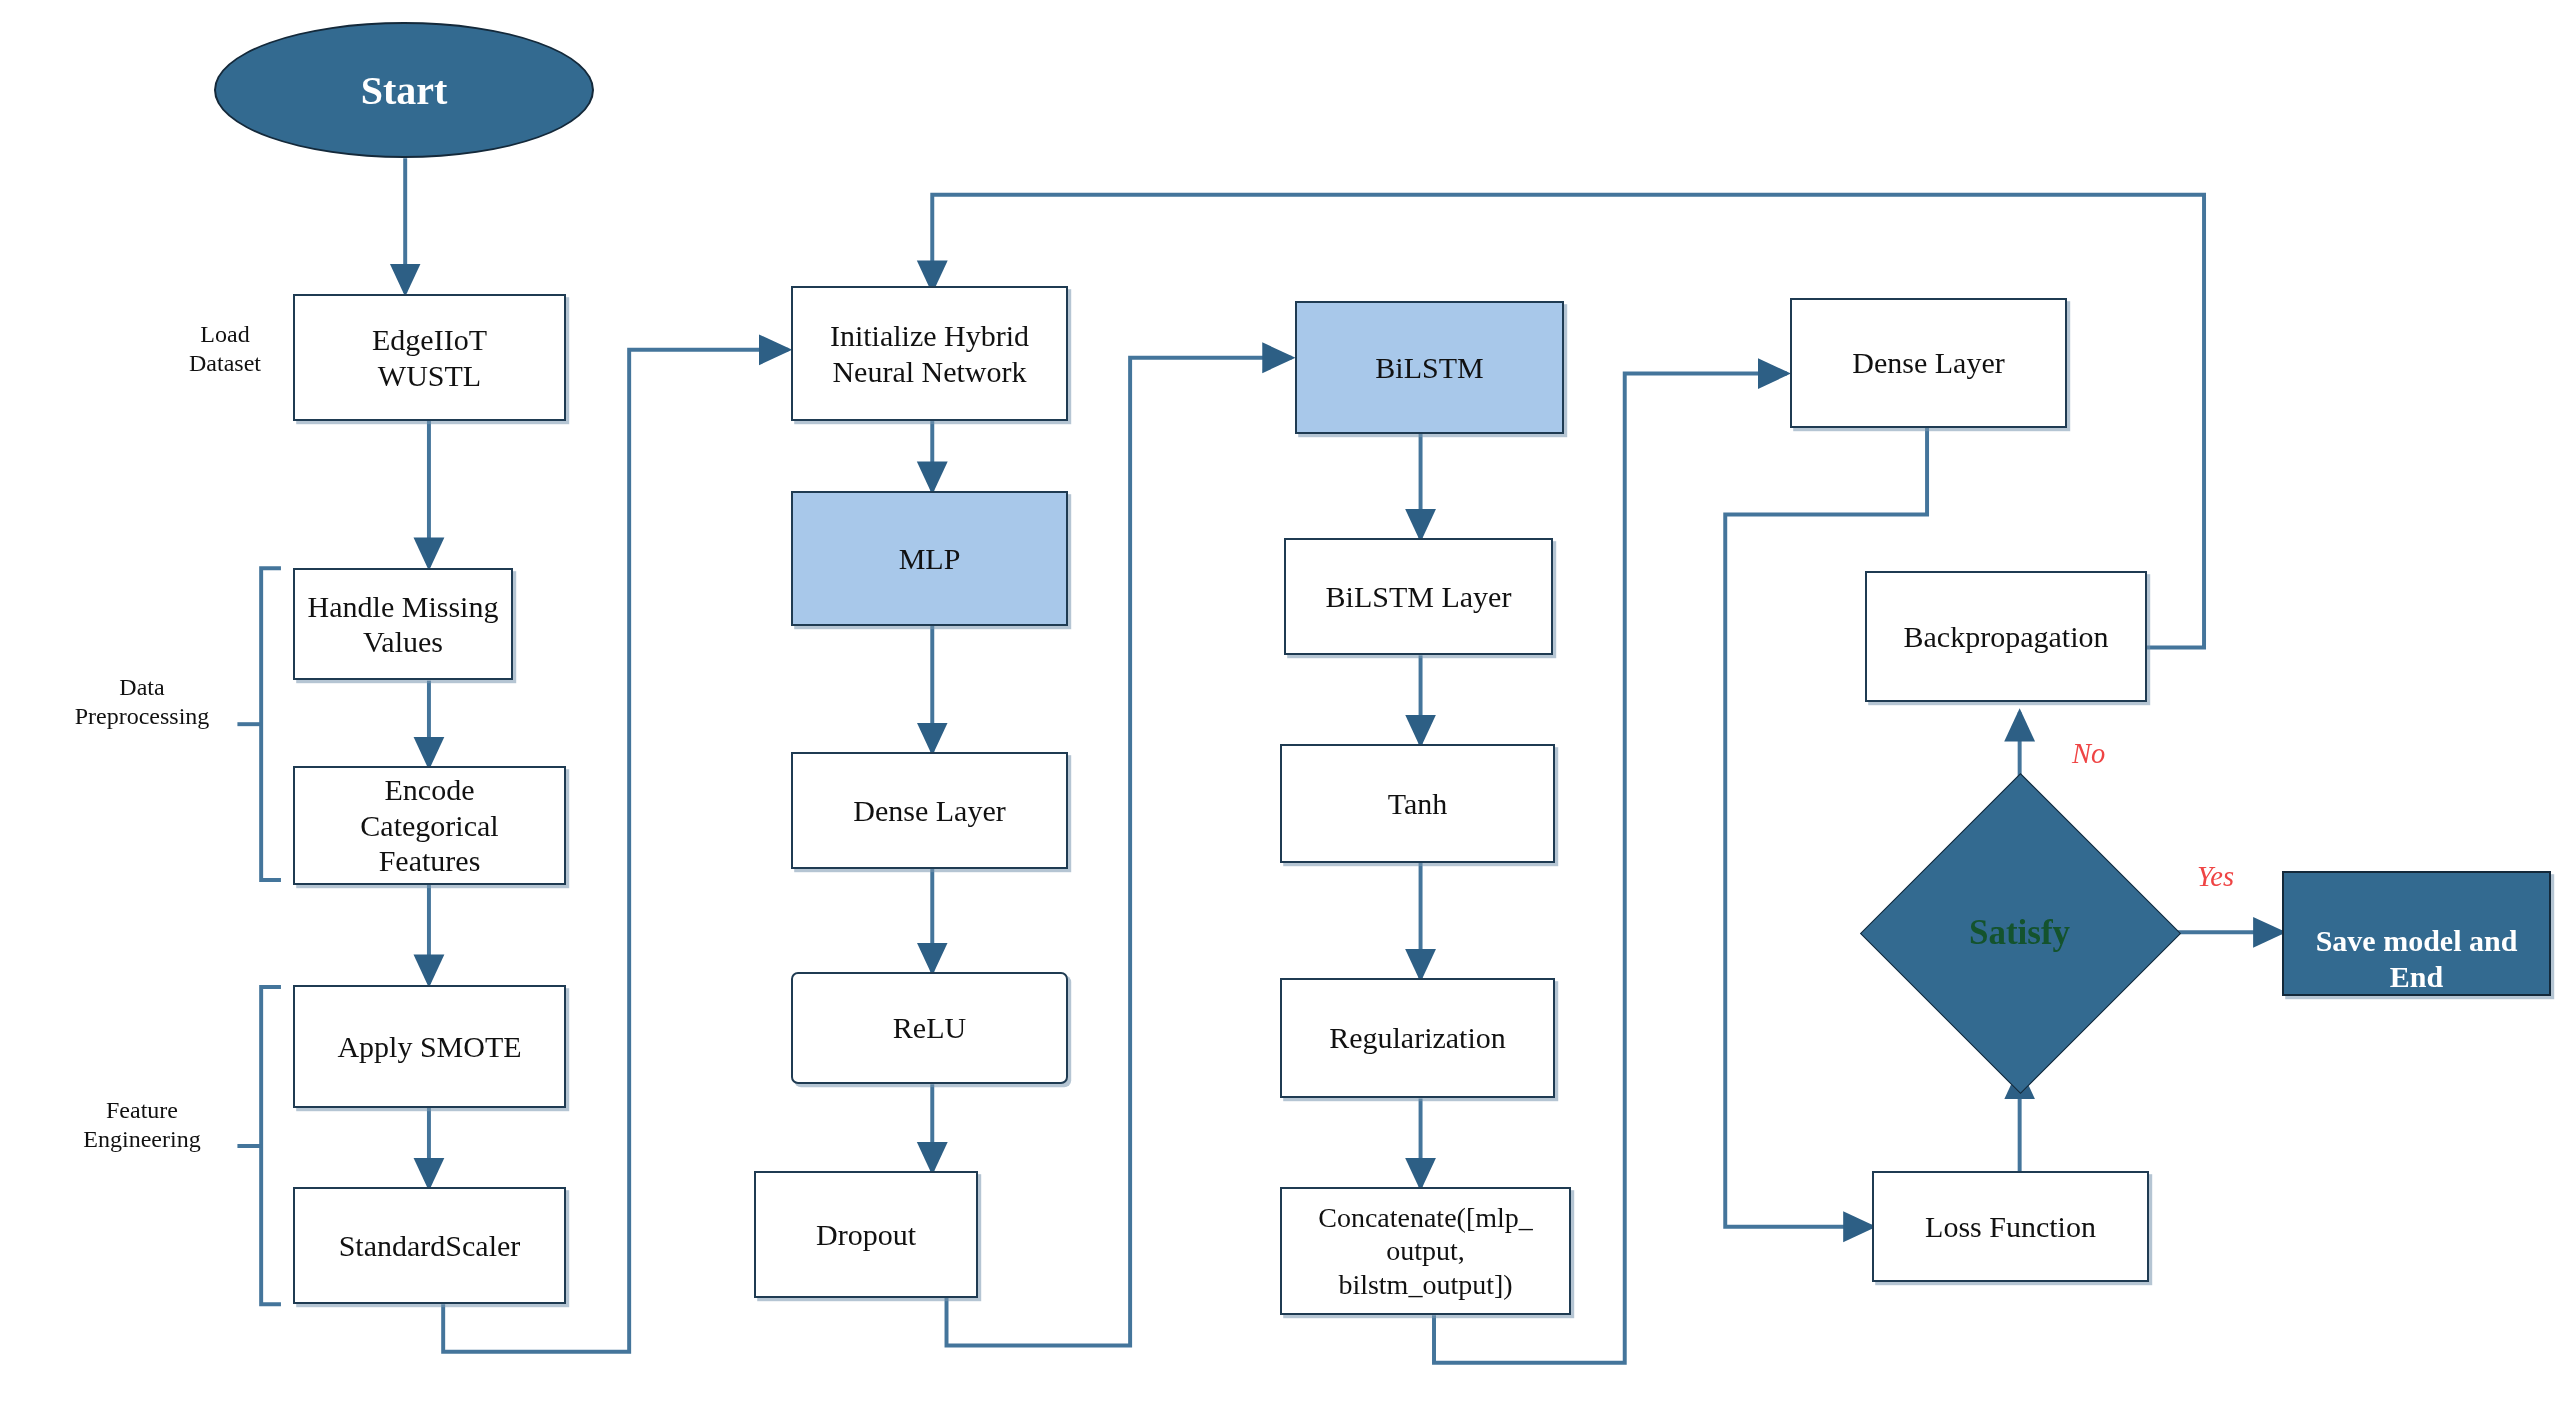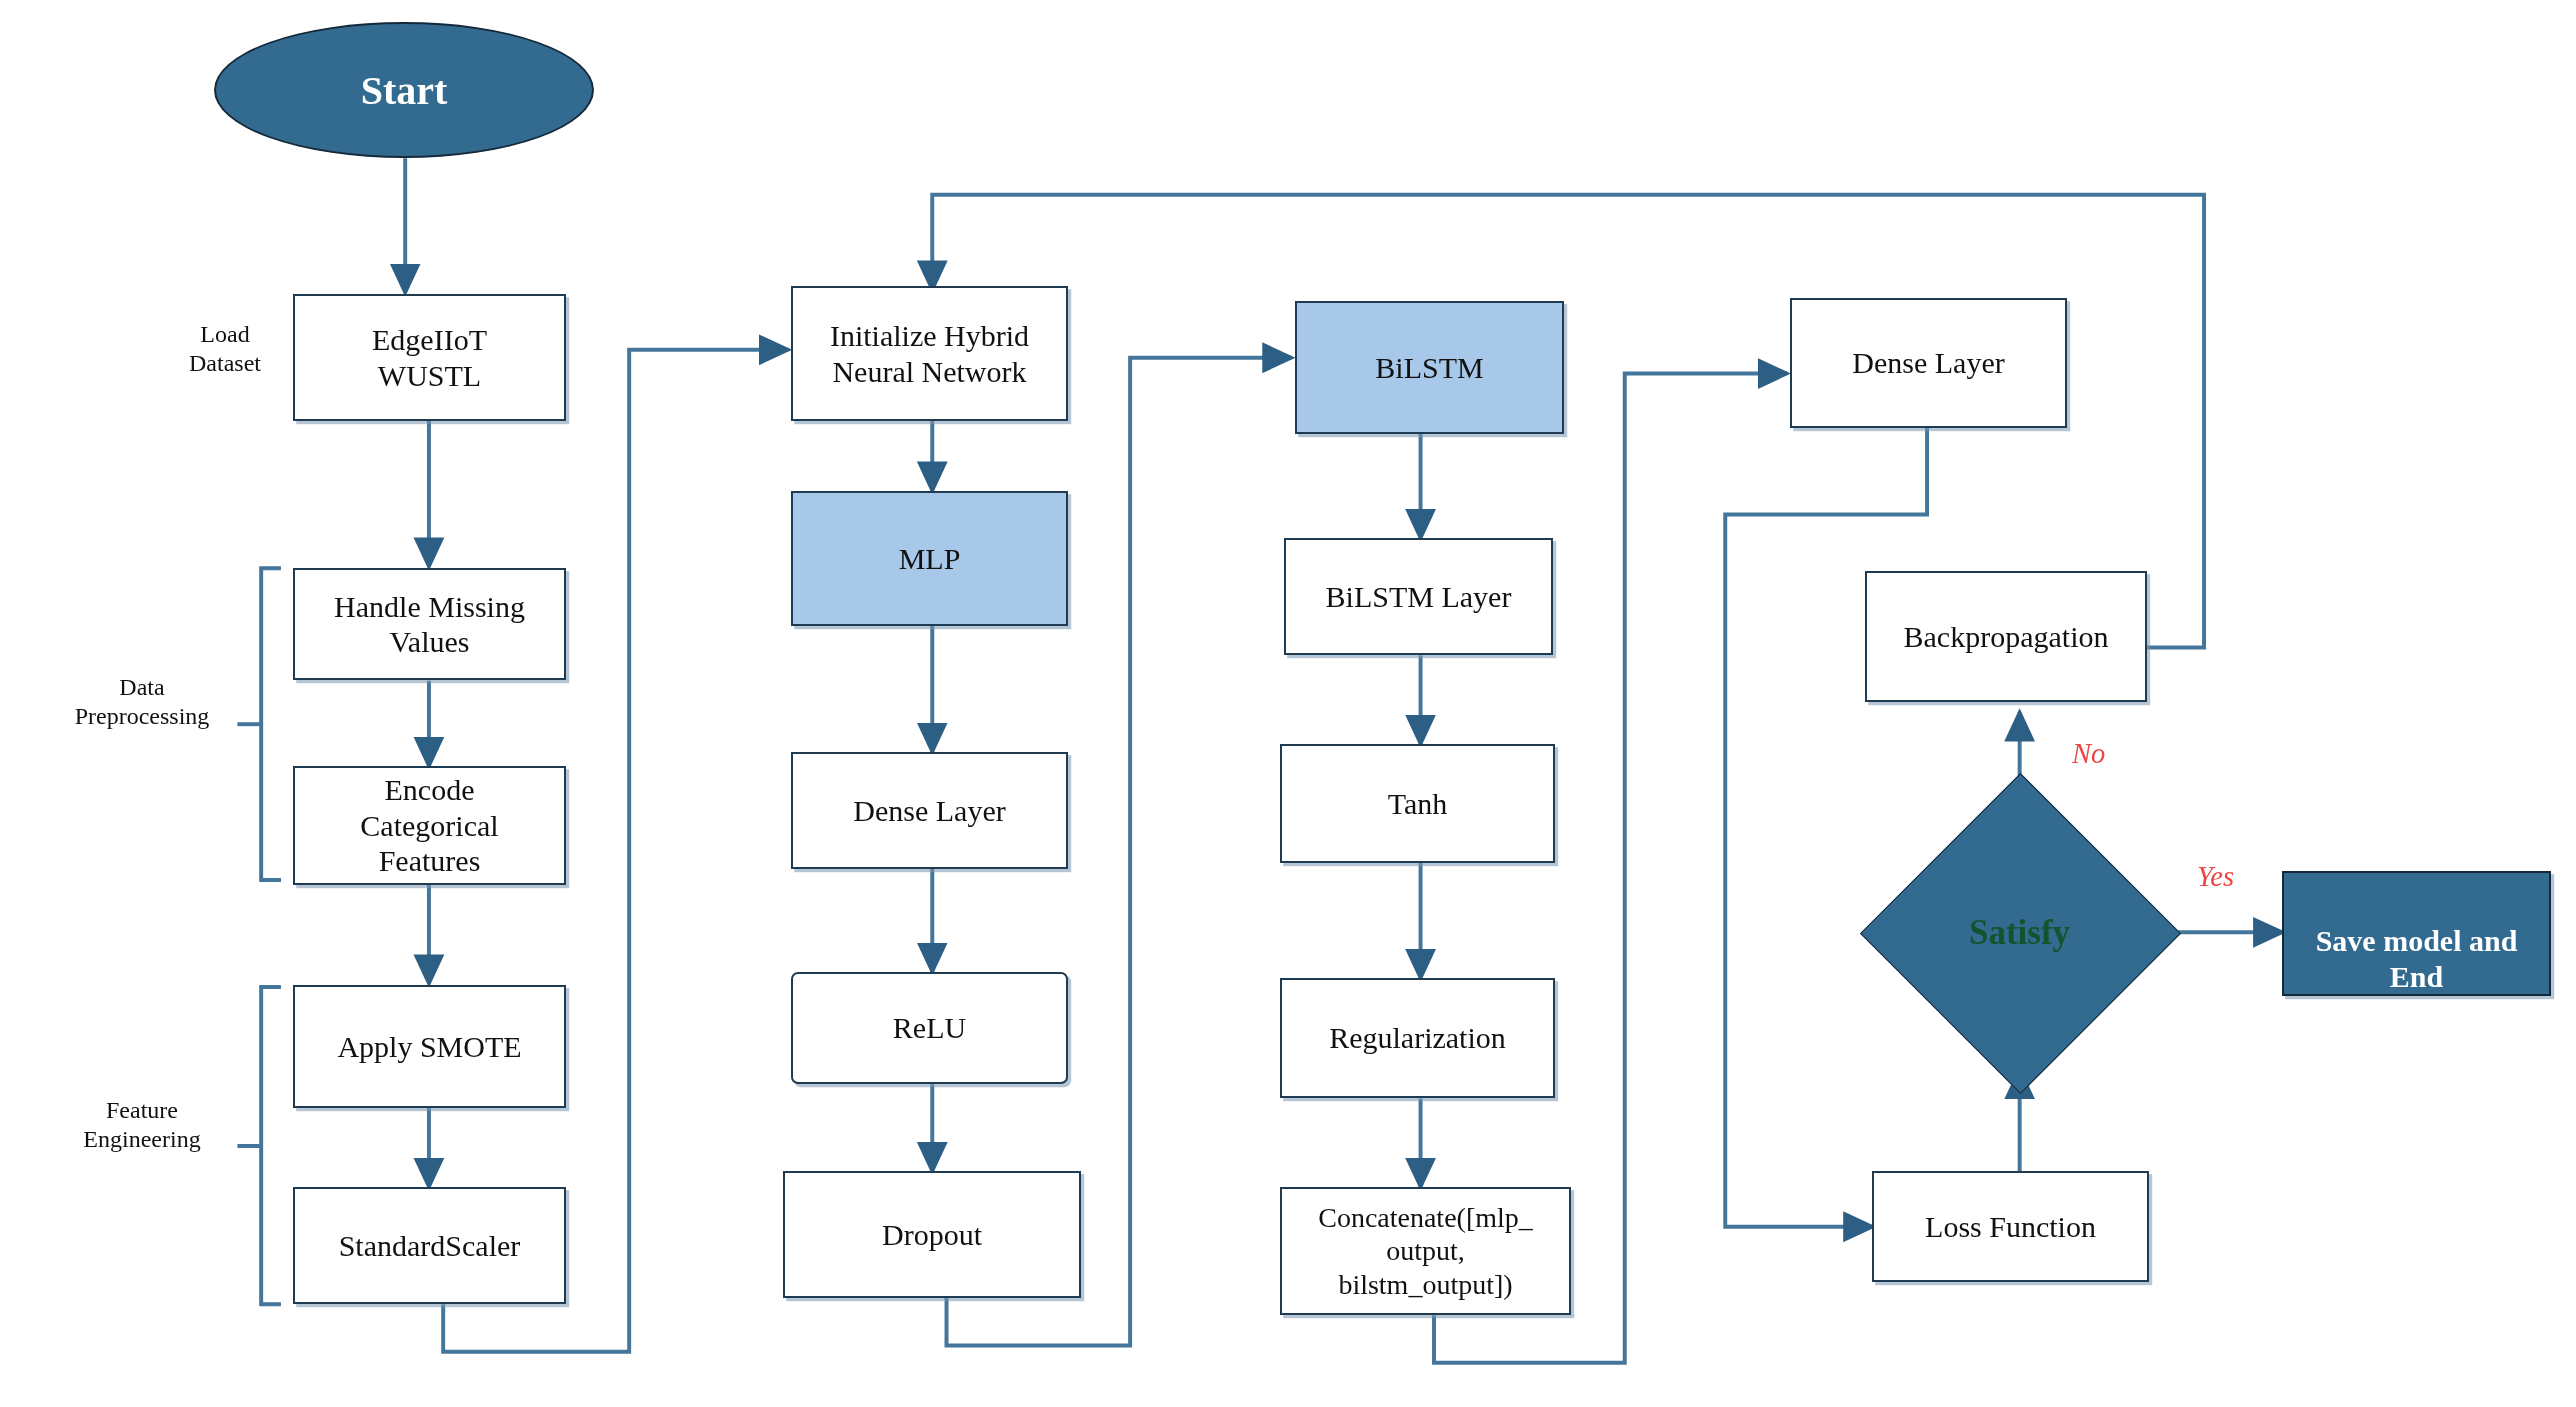--- a/index.html
+++ b/index.html
@@ -97,21 +97,21 @@
 Dataset</div>
   <div class="lbl" style="left:47px;top:673px;width:190px;white-space:pre-line;">Data
 Preprocessing</div>
   <div class="lbl" style="left:47px;top:1096px;width:190px;white-space:pre-line;">Feature
 Engineering</div>
 
   <div class="node shadow" style="left:293px;top:294px;width:273px;height:127px;white-space:pre-line;">
     <span>EdgeIIoT
 WUSTL</span>
   </div>
-  <div class="node shadow" style="left:293px;top:568px;width:273px;height:112px;white-space:pre-line;">
+  <div class="node shadow" style="left:293px;top:568px;width:220px;height:112px;white-space:pre-line;">
     <span>Handle Missing
 Values</span>
   </div>
   <div class="node shadow" style="left:293px;top:766px;width:273px;height:119px;white-space:pre-line;">
     <span>Encode
 Categorical
 Features</span>
   </div>
   <div class="node shadow" style="left:293px;top:985px;width:273px;height:123px;white-space:pre-line;">
     <span>Apply SMOTE</span>
@@ -126,21 +126,21 @@
   </div>
   <div class="node shadow accent" style="left:791px;top:491px;width:277px;height:135px;">
     <span>MLP</span>
   </div>
   <div class="node shadow" style="left:791px;top:752px;width:277px;height:117px;">
     <span>Dense Layer</span>
   </div>
   <div class="node shadow" style="left:791px;top:972px;width:277px;height:112px;border-radius:7px;">
     <span>ReLU</span>
   </div>
-  <div class="node shadow" style="left:783px;top:1171px;width:298px;height:127px;">
+  <div class="node shadow" style="left:754px;top:1171px;width:224px;height:127px;">
     <span>Dropout</span>
   </div>
 
   <div class="node shadow accent" style="left:1295px;top:301px;width:269px;height:133px;">
     <span>BiLSTM</span>
   </div>
   <div class="node shadow" style="left:1284px;top:538px;width:269px;height:117px;">
     <span>BiLSTM Layer</span>
   </div>
   <div class="node shadow" style="left:1280px;top:744px;width:275px;height:119px;">

